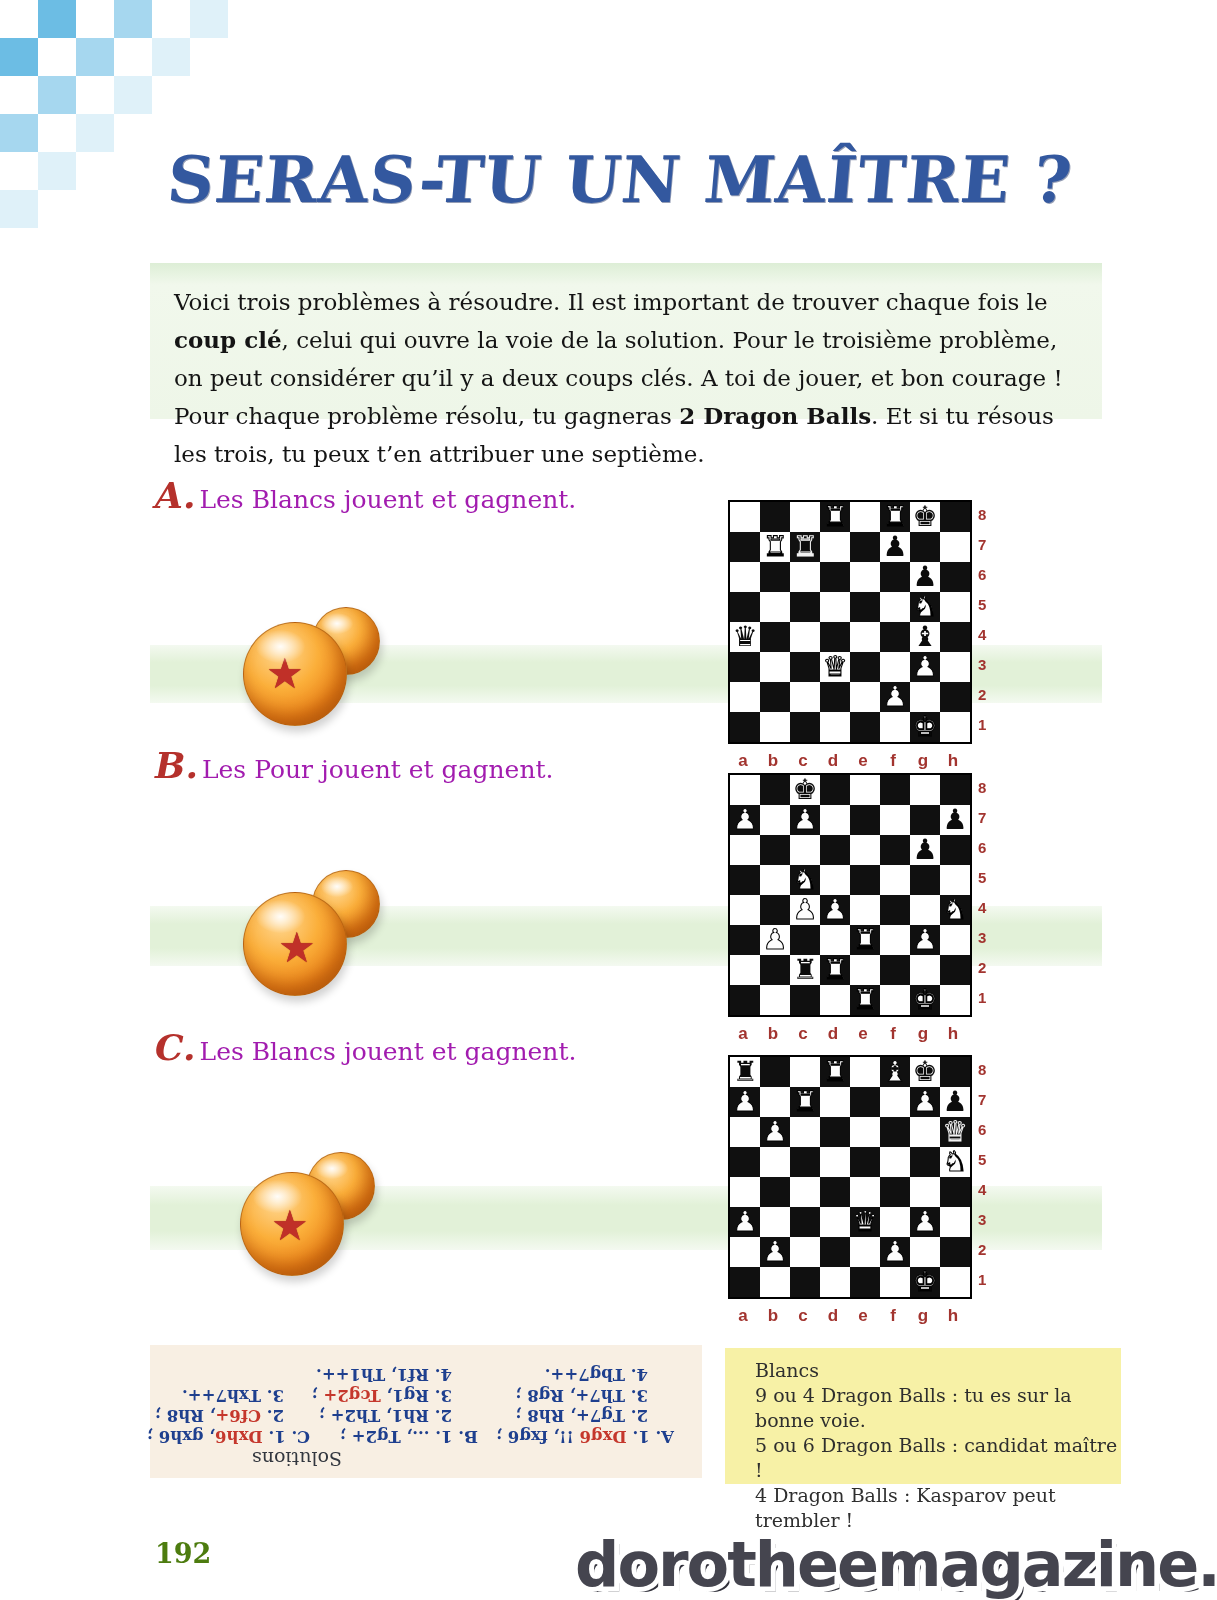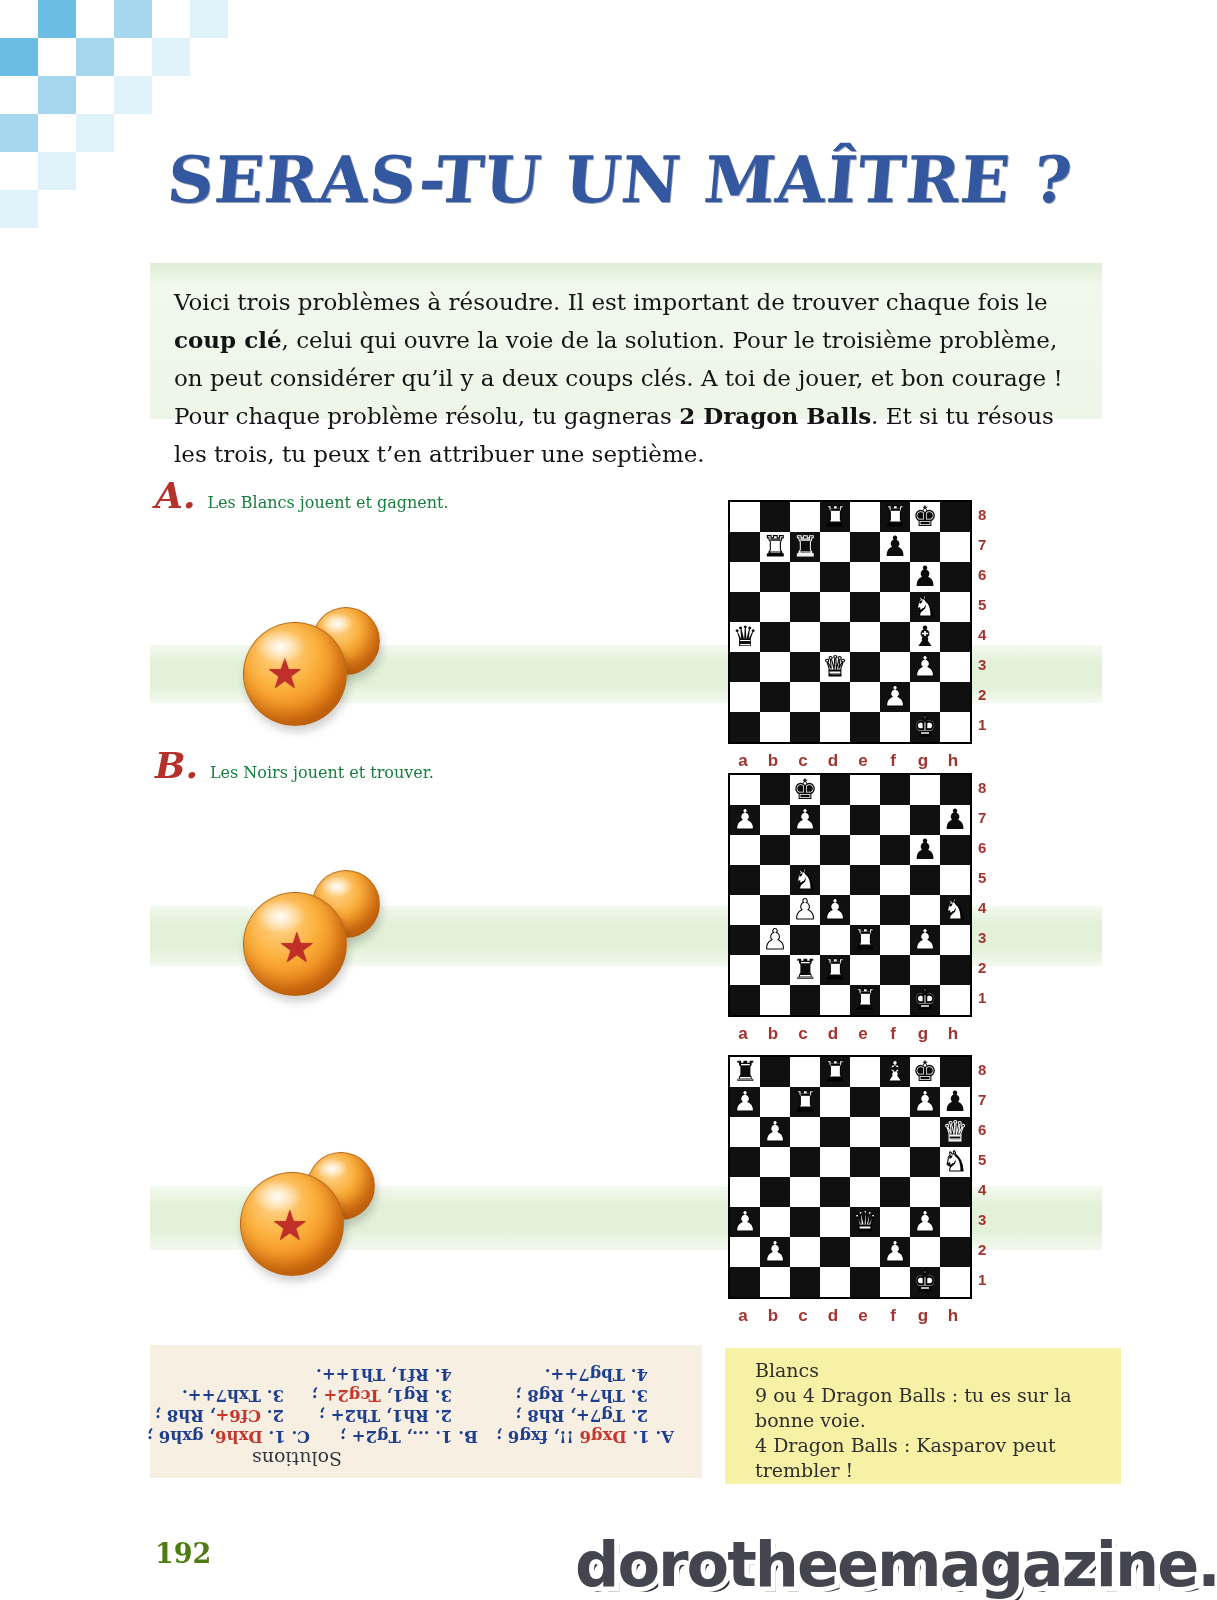--- a/index.html
+++ b/index.html
@@ -23,21 +23,21 @@
   .intro .bold{font-weight:bold;}
 
   
   .band{position:absolute;left:150px;width:952px;
         background:linear-gradient(to bottom,rgba(210,233,197,.25),#e2f1d8 30%,#e2f1d8 70%,rgba(210,233,197,.25));}
 
   
   .plabel{position:absolute;left:155px;white-space:nowrap;}
   .plabel .letter{font-family:"DejaVu Serif",serif;font-weight:bold;font-style:italic;
                   font-size:36px;color:var(--label_red);}
-  .plabel .stmt{font-family:"DejaVu Serif",serif;font-size:16px;color:#15803d;margin-left:12px;}
+  .plabel .stmt{font-family:"DejaVu Serif",serif;font-size:25px;color:#a21caf;margin-left:4px;}
 
   
   .boardwrap{position:absolute;width:280px;height:290px;}
   .grid{position:absolute;left:15px;top:13px;width:240px;height:240px;
         display:grid;grid-template-columns:repeat(8,30px);grid-template-rows:repeat(8,30px);
         border:2px solid #000;background:#fff;}
   .sq{width:30px;height:30px;position:relative;}
   .sq.dark{background:#101010;}
   .sq.light{background:#ffffff;}
   .piece{display:block;width:30px;text-align:center;font-size:28px;line-height:30px;
@@ -239,21 +239,21 @@
       </div>
   </div>
   <div>
     <div class="ball" style="left:312px;top:607px;width:66px;height:66px;"></div>
     <div class="ball" style="left:243px;top:622px;width:102px;height:102px;">
       <span class="star" style="left:22px;top:30px;font-size:42px;">★</span>
     </div>
   </div>
 
   <div class="plabel" style="top:744px;">
-    <span class="letter">B.</span><span class="stmt">Les Noirs jouent et trouver.</span>
+    <span class="letter">B.</span><span class="stmt">Les Pour jouent et gagnent.</span>
   </div>
   <div class="boardwrap" style="left:713px;top:760px;">
     <div class="grid">
         <div class="sq light"></div>
         <div class="sq dark"></div>
         <div class="sq light">
           <span class="piece bp">♚</span>
         </div>
         <div class="sq dark"></div>
         <div class="sq light"></div>
@@ -368,20 +368,23 @@
         <div class="flab">h</div>
       </div>
   </div>
   <div>
     <div class="ball" style="left:312px;top:870px;width:66px;height:66px;"></div>
     <div class="ball" style="left:243px;top:892px;width:102px;height:102px;">
       <span class="star" style="left:34px;top:34px;font-size:42px;">★</span>
     </div>
   </div>
 
+  <div class="plabel" style="top:1026px;">
+    <span class="letter">C.</span><span class="stmt">Les Blancs jouent et gagnent.</span>
+  </div>
   <div class="boardwrap" style="left:713px;top:1042px;">
     <div class="grid">
         <div class="sq light">
           <span class="piece bp">♜</span>
         </div>
         <div class="sq dark"></div>
         <div class="sq light"></div>
         <div class="sq dark">
           <span class="piece wp">♜</span>
         </div>
@@ -527,20 +530,21 @@
           </div>
         </div>
     </div>
   </div>
 
   <div class="scorebox">
     <div class="inner">
       <div>Blancs</div>
       <div id="score-lines">
           <div>9 ou 4 Dragon Balls : tu es sur la bonne voie.</div>
+          <div>5 ou 6 Dragon Balls : candidat maître !</div>
           <div>4 Dragon Balls : Kasparov peut trembler !</div>
         </div>
     </div>
   </div>
 
   <div class="pageno">192</div>
 
   <div class="wm">
     <span class="layer-stroke">dorotheemagazine.fr</span>
     <span class="layer-fill">dorotheemagazine.fr</span>

